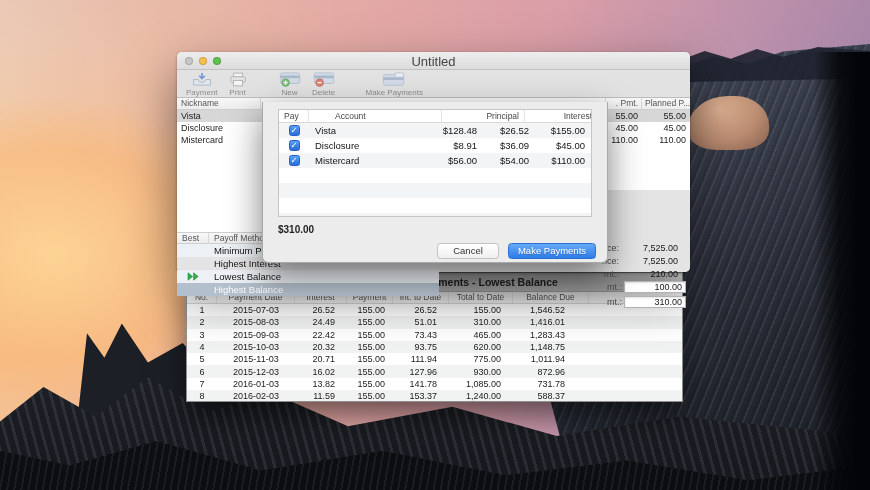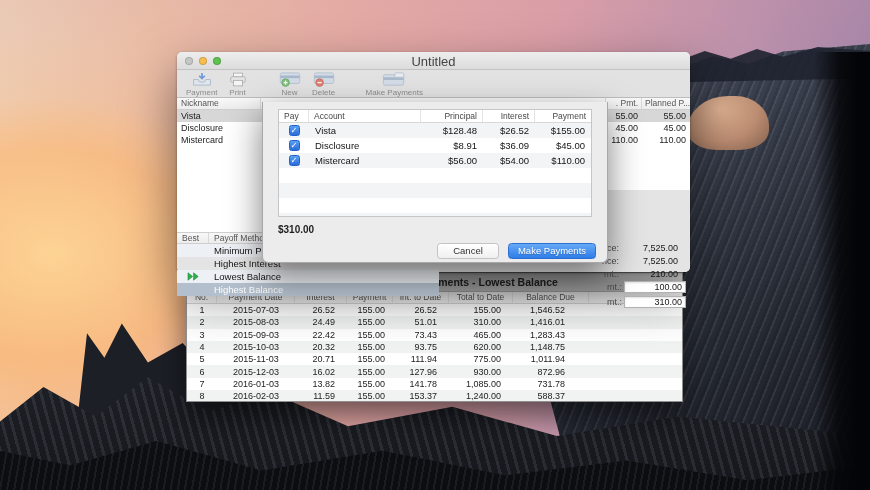--- a/index.html
+++ b/index.html
@@ -98,21 +98,21 @@
     text-align:right; padding-right:3px; margin-right:1px; font-family:"Liberation Sans",sans-serif;
     box-shadow:inset 0 1px 2px rgba(0,0,0,.12); color:#161616; }
 
   
   .sheet { position:absolute; left:262px; top:102px; width:346px; height:161px; background:#ececec;
     border:1px solid #a8a8a8; border-top:none; border-radius:0 0 6px 6px; z-index:3;
     box-shadow:0 14px 34px rgba(0,0,0,.5); }
   .sheet-table { position:absolute; left:15px; top:7px; width:314px; height:108px; background:#fff;
     border:1px solid #c6c6c6; overflow:hidden; }
   .st-header { display:grid; grid-template-columns:30px 112px 62px 52px 1fr; height:13px;
-    border-bottom:1px solid #d8d8d8; font-size:8.5px; color:#474747; }
+    border-bottom:1px solid #d8d8d8; font-size:8.5px; color:#474747;gap:21px; }
   .st-h { line-height:12px; border-right:1px solid #e4e4e4; padding:0 5px; white-space:nowrap; }
   .st-h:last-child { border-right:none; }
   .st-h.num { text-align:right; }
   .st-row { display:grid; grid-template-columns:30px 112px 62px 52px 1fr; height:15px;
     font-size:9.5px; color:#141414; align-items:center; }
   .st-row.stripe { background:#f2f4f6; }
   .st-check { width:11px; height:11px; margin:0 auto; border-radius:2.5px;
     background:linear-gradient(#57a0f4,#2a6bdb); border:1px solid #2660c4;
     color:#fff; font-size:8.5px; line-height:9px; text-align:center; }
   .st-acc { padding-left:6px; }

